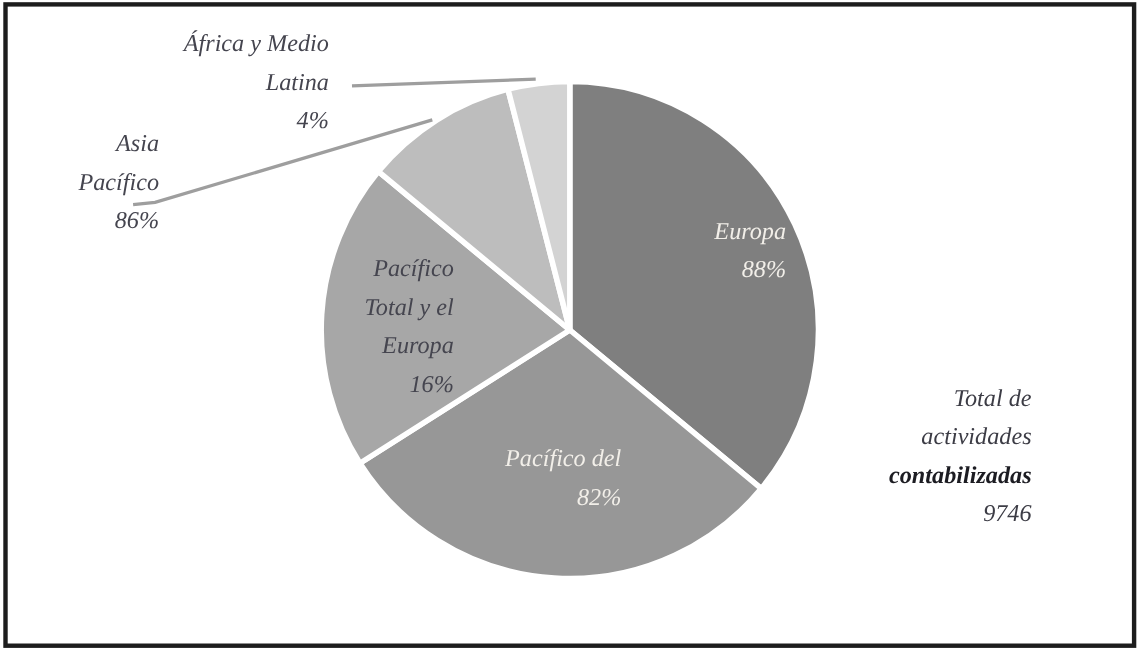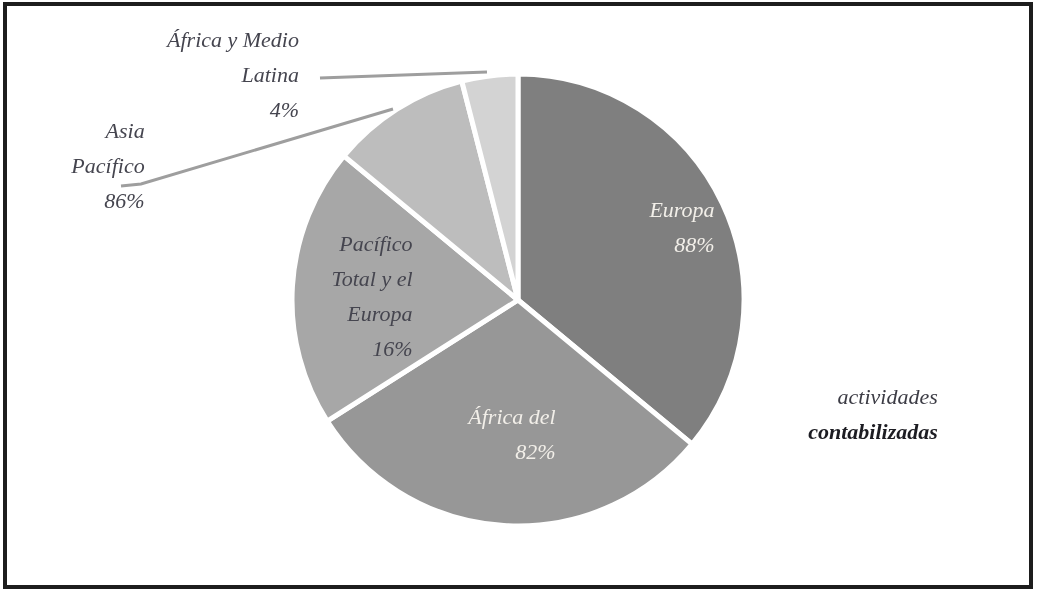--- a/index.html
+++ b/index.html
@@ -68,22 +68,24 @@
     <div>Europa</div>
     <div>16%</div>
   </div>
 
   <div class="lbl light" style="left:648px;top:227px;margin-left:34px;">
     <div>Europa</div>
     <div>88%</div>
   </div>
 
   <div class="lbl light" style="left:512px;top:434px;">
-    <div>África del</div>
+    <div>Pacífico del</div>
     <div>82%</div>
   </div>
 
   <div class="lbl total" style="left:873px;top:414px;">
+    <div>Total de</div>
     <div>actividades</div>
     <div class="emph">contabilizadas</div>
+    <div>9746</div>
   </div>
 
 </div>
 
 </body></html>

